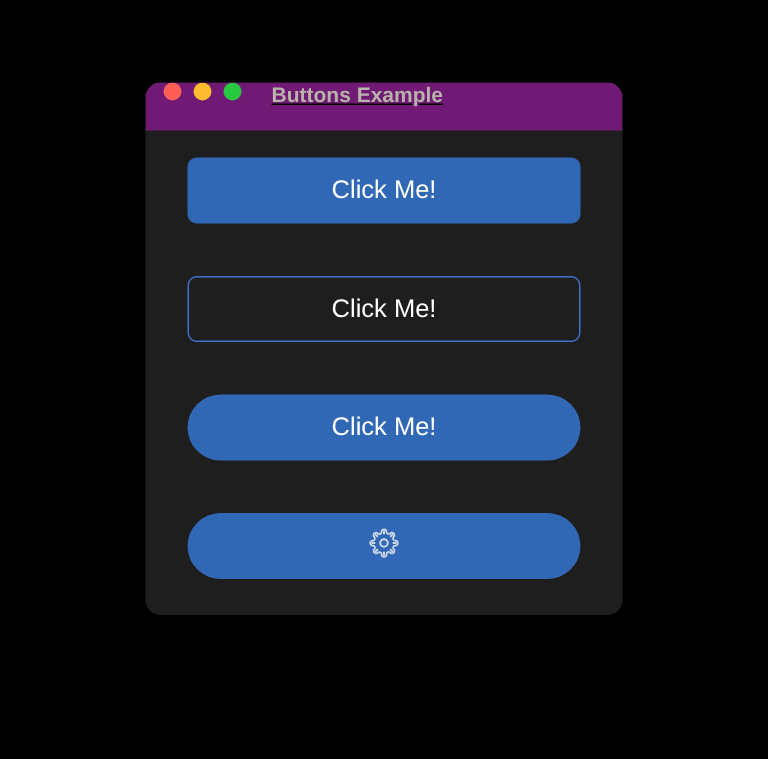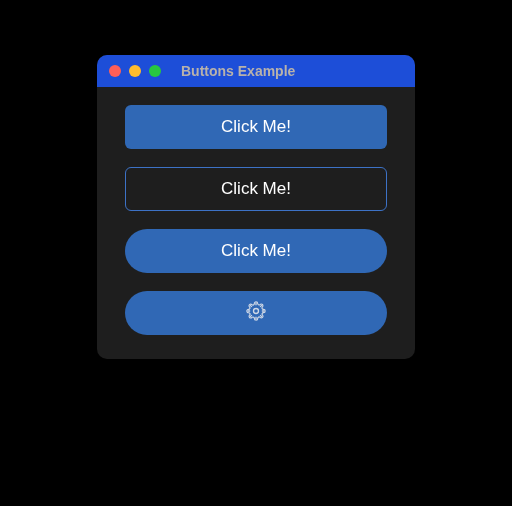--- a/index.html
+++ b/index.html
@@ -22,25 +22,26 @@
     .window {
       width: 318px;
       background: #1e1e1e;
       border-radius: 10px;
       box-shadow: 0 10px 40px rgba(0,0,0,0.6);
       overflow: hidden;
     }
     
     .titlebar {
       height: 32px;
-      background: #1d4ed8;
+      background: #701a75;
       display: flex;
-      align-items: center;
+      align-items: flex-start;
       padding: 0 12px;
       gap: 8px;
+      text-decoration: underline;
     }
     
     .traffic-lights {
       display: flex;
       gap: 8px;
       align-items: center;
     }
     
     .traffic-light {
       width: 12px;
@@ -56,21 +57,21 @@
       color: #b8b2ab;
       font-size: 14px;
       font-weight: 600;
       margin-left: 12px;
     }
     
     .content {
       padding: 18px 28px 24px 28px;
       display: flex;
       flex-direction: column;
-      gap: 18px;
+      gap: 35px;
     }
     
     .btn {
       height: 44px;
       font-size: 17px;
       font-weight: 500;
       color: #ffffff;
       cursor: pointer;
       display: flex;
       align-items: center;

